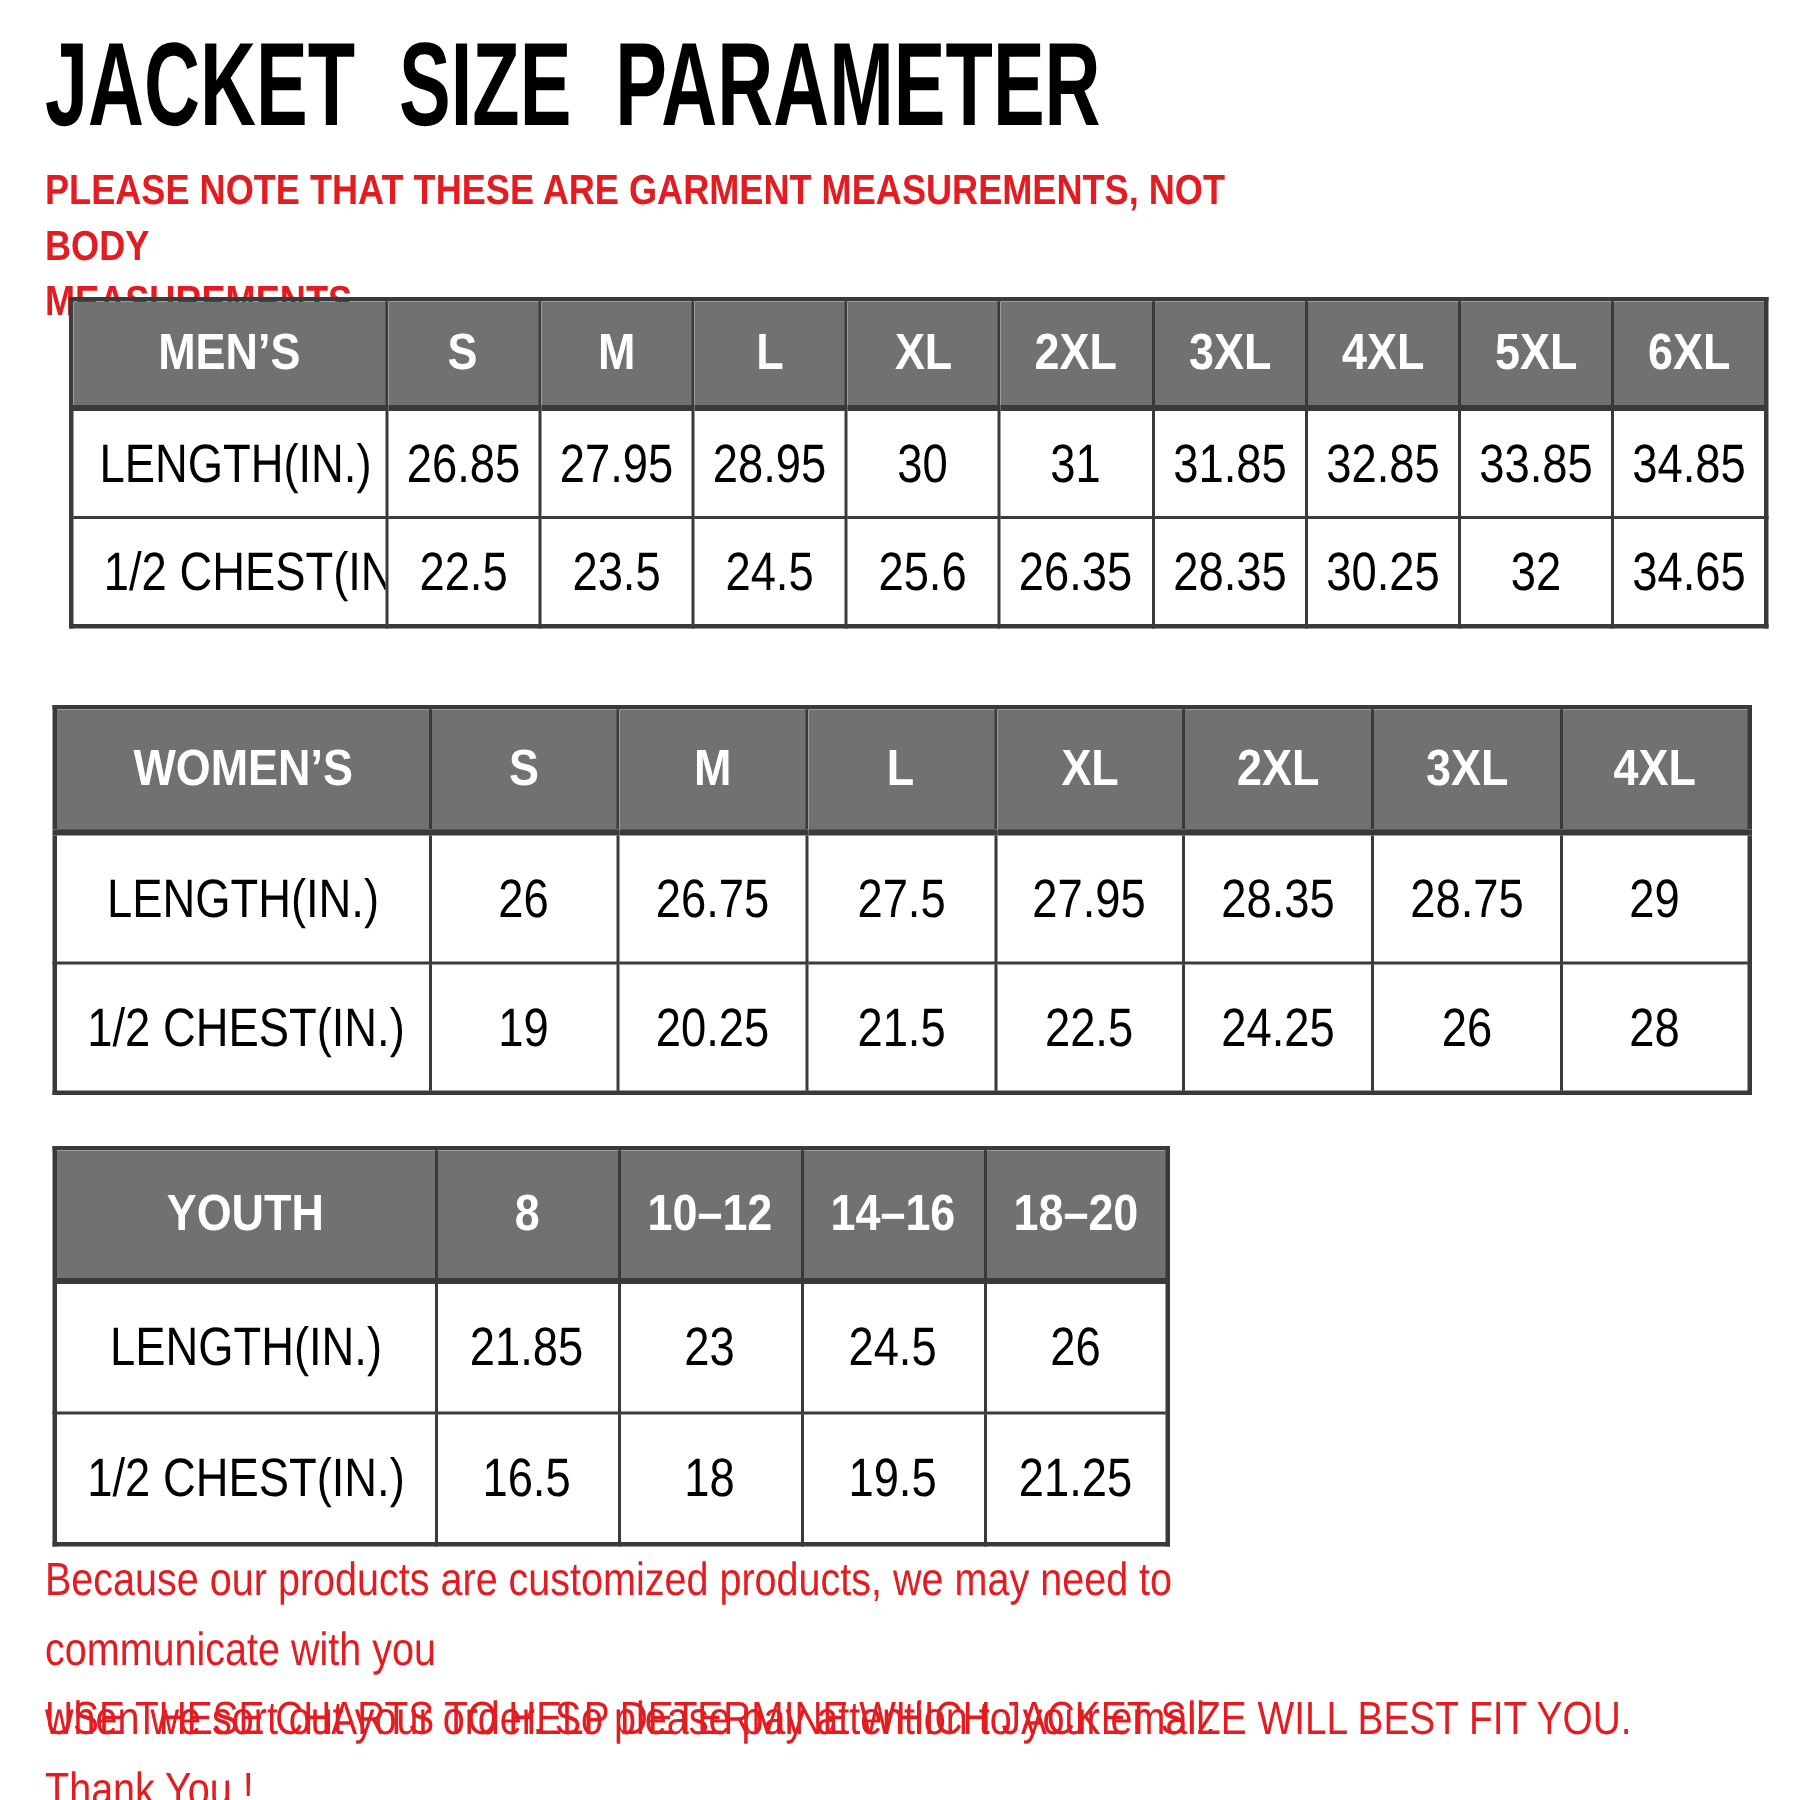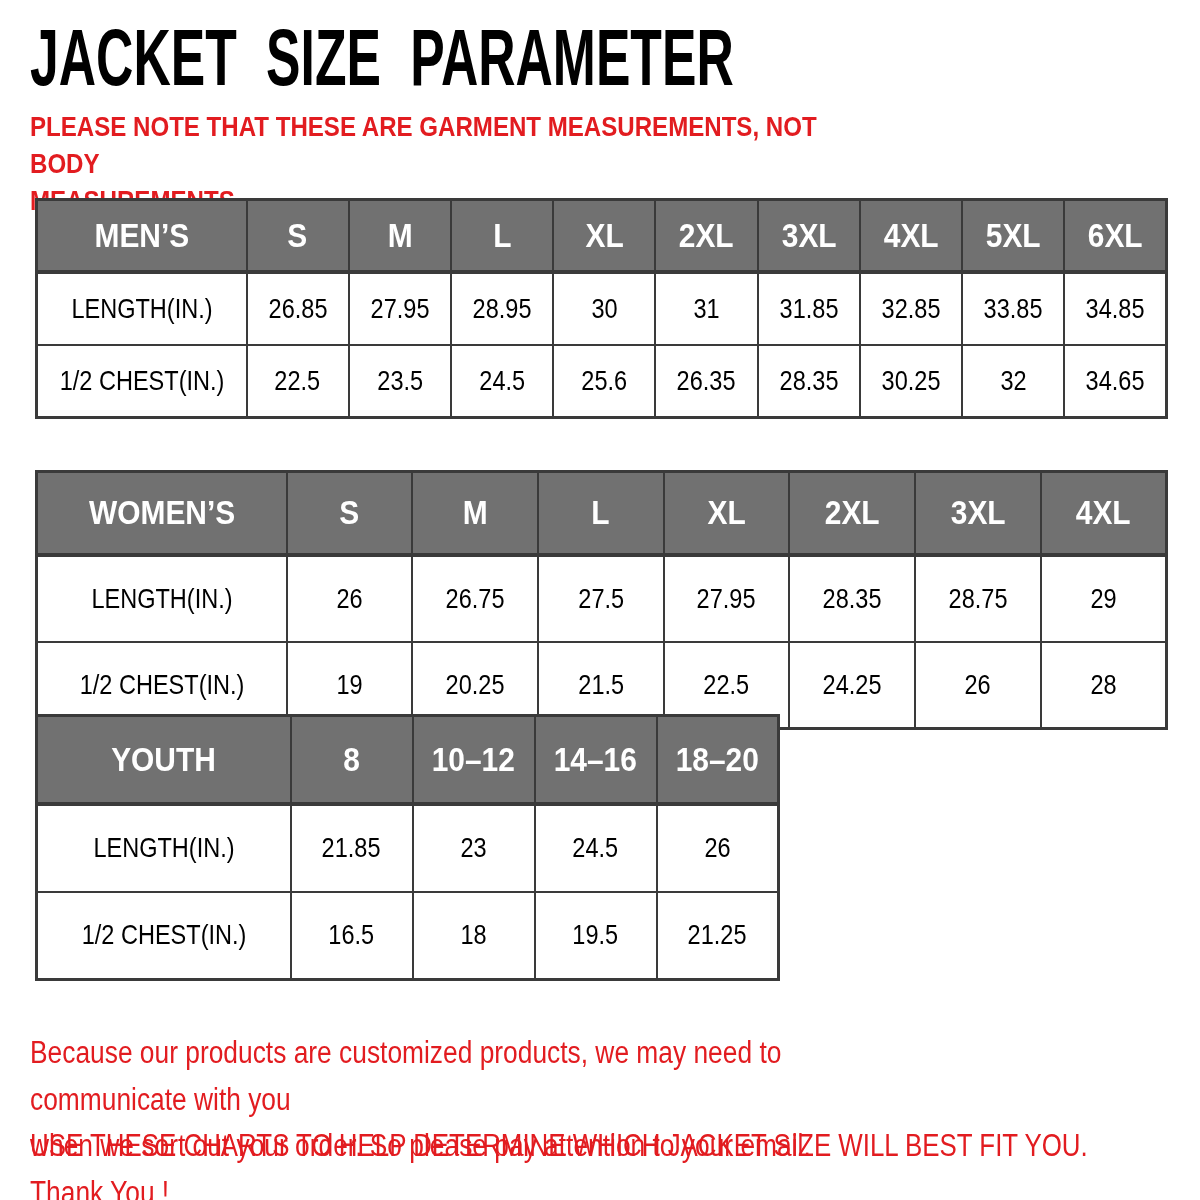--- a/index.html
+++ b/index.html
@@ -39,42 +39,42 @@
     line-height: 1.33;
     white-space: pre-line;
     transform: scale(0.86, 1);
     transform-origin: left top;
   }
 
   .tables { position: absolute; left: 35px; top: 198px; }
   .table-wrap { position: absolute; left: 0; }
   .table-wrap.mens   { top: 0px; }
   .table-wrap.womens { top: 252px; }
-  .table-wrap.youth  { top: 516px; }
+  .table-wrap.youth  { top: 566px; }
 
   table.size-table {
     border-collapse: collapse;
     table-layout: fixed;
     border: 3px solid var(--border);
   }
   .size-table th, .size-table td {
     border: 2px solid var(--border);
     text-align: center;
     vertical-align: middle;
     padding: 0;
     overflow: hidden;
   }
   .size-table th {
     background: var(--header-bg);
     color: #ffffff;
     font-weight: bold;
     font-size: 34px;
     border-bottom-width: 4px;
   }
-  .size-table td { font-size: 28px; color: var(--ink); }
+  .size-table td { font-size: 36px; color: var(--ink); }
   .cond  { display: inline-block; transform: scale(0.84, 1); white-space: nowrap; }
   .condh { display: inline-block; transform: scale(0.88, 1); white-space: nowrap; }
 
   .footer-paragraph {
     position: absolute;
     left: 30px; top: 1030px;
     font-size: 31px;
     color: var(--red);
     line-height: 1.5;
     white-space: pre-line;
@@ -96,21 +96,21 @@
 
 <div class="page">
 
   <div class="title">JACKET SIZE PARAMETER</div>
 
   <div class="note">PLEASE NOTE THAT THESE ARE GARMENT MEASUREMENTS, NOT BODY
 MEASUREMENTS</div>
 
   <div class="tables">
     <div class="table-wrap mens">
-        <table class="size-table" style="width: 1130px;">
+        <table class="size-table" style="width: 1130px; margin-left: 11px;">
           <colgroup>
             <col style="width: 210px;">
             <col style="width: 102.222px;">
             <col style="width: 102.222px;">
             <col style="width: 102.222px;">
             <col style="width: 102.222px;">
             <col style="width: 102.222px;">
             <col style="width: 102.222px;">
             <col style="width: 102.222px;">
             <col style="width: 102.222px;">

